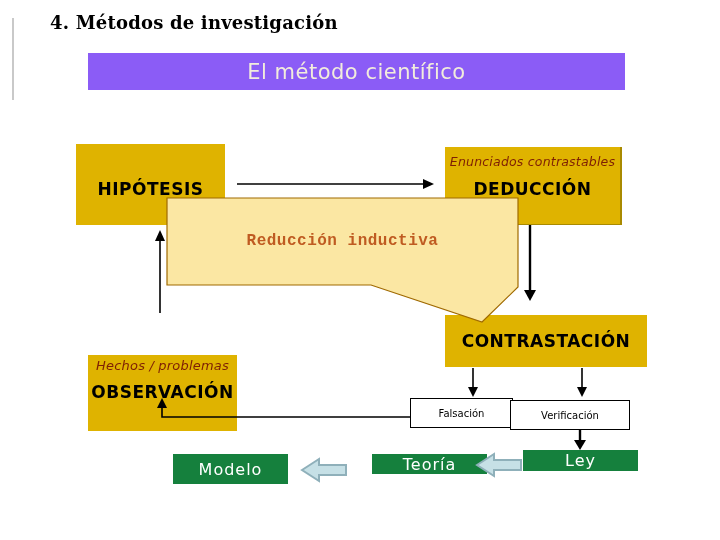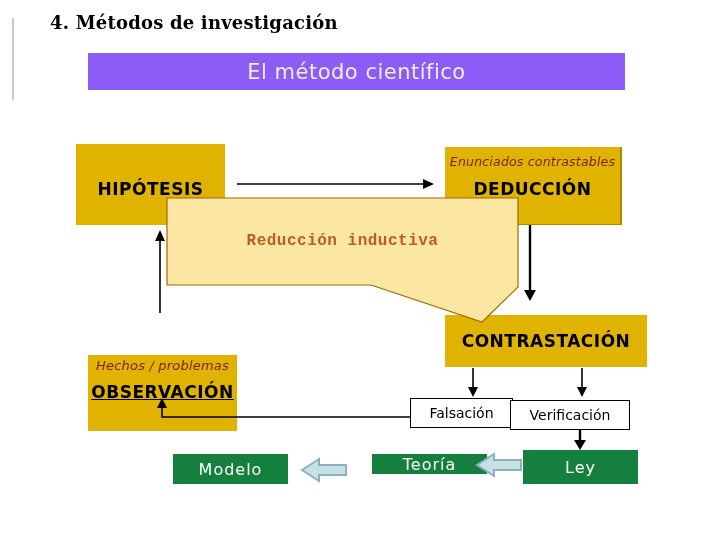--- a/index.html
+++ b/index.html
@@ -15,29 +15,29 @@
        align-items:center;justify-content:center;text-align:left;}
   .gold{background:#dfb300;}
   .big{font-weight:bold;font-size:17px;color:#000;letter-spacing:0.5px;}
   .small-red{font-style:italic;font-size:12.5px;color:#7e1f04;letter-spacing:0.2px;}
   .hipotesis{left:76px;top:144px;width:149px;height:81px;z-index:1;justify-content:flex-start;padding-top:35px;}
   .deduccion{left:445px;top:147px;width:177px;height:78px;z-index:1;justify-content:flex-start;
              padding-top:7px;border-right:2px solid #a98a00;border-bottom:1px solid #a98a00;}
   .deduccion .big{margin-top:10px;}
   .hechos{left:88px;top:315px;width:149px;height:76px;z-index:1;justify-content:flex-start;padding-top:3px;margin-top:40px;}
   .hechos .small-red{font-size:13px;}
-  .hechos .big{margin-top:9px;text-decoration:underline;}
+  .hechos .big{margin-top:9px;}
   .contrastacion{left:445px;top:315px;width:202px;height:52px;z-index:1;}
-  .white-box{background:#ffffff;border:1.5px solid #000;font-size:14px;color:#000;z-index:2;}
+  .white-box{background:#ffffff;border:1.5px solid #000;font-size:10px;color:#000;z-index:2;}
   .falsacion{left:410px;top:398px;width:103px;height:30px;}
   .verificacion{left:510px;top:400px;width:120px;height:30px;}
   .gray{background:#15803d;color:#fff;font-size:16px;letter-spacing:1px;z-index:1;}
   .modelo{left:173px;top:454px;width:115px;height:30px;}
   .teoria{left:372px;top:454px;width:115px;height:20px;}
-  .ley{left:523px;top:450px;width:115px;height:34px;}
+  .ley{left:523px;top:450px;width:115px;height:21px;}
   .arrows{position:absolute;left:0;top:0;width:720px;height:540px;z-index:4;pointer-events:none;}
   .bubble-svg{position:absolute;left:0;top:0;width:720px;height:540px;z-index:5;pointer-events:none;}
   .bubble-text{position:absolute;left:167px;top:198px;width:351px;height:86px;z-index:6;
                display:flex;align-items:center;justify-content:center;
                font-weight:bold;font-size:16px;color:#bf5b21;letter-spacing:0.5px;font-family:Liberation Mono, monospace;}
 </style>
 </head>
 <body>
 
 <div class="canvas">

